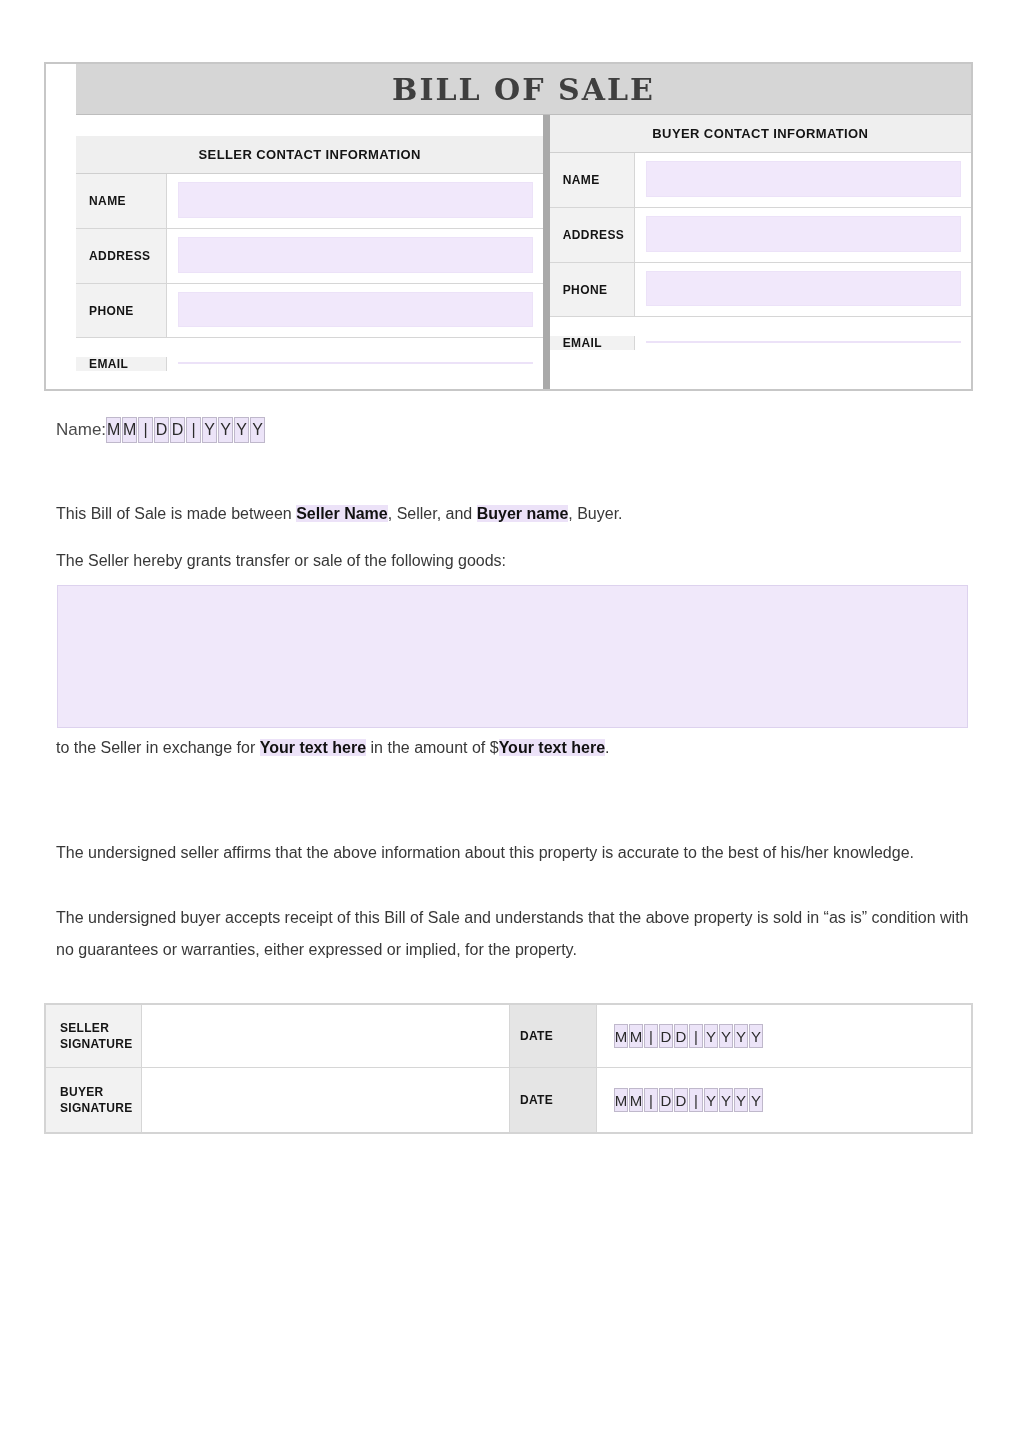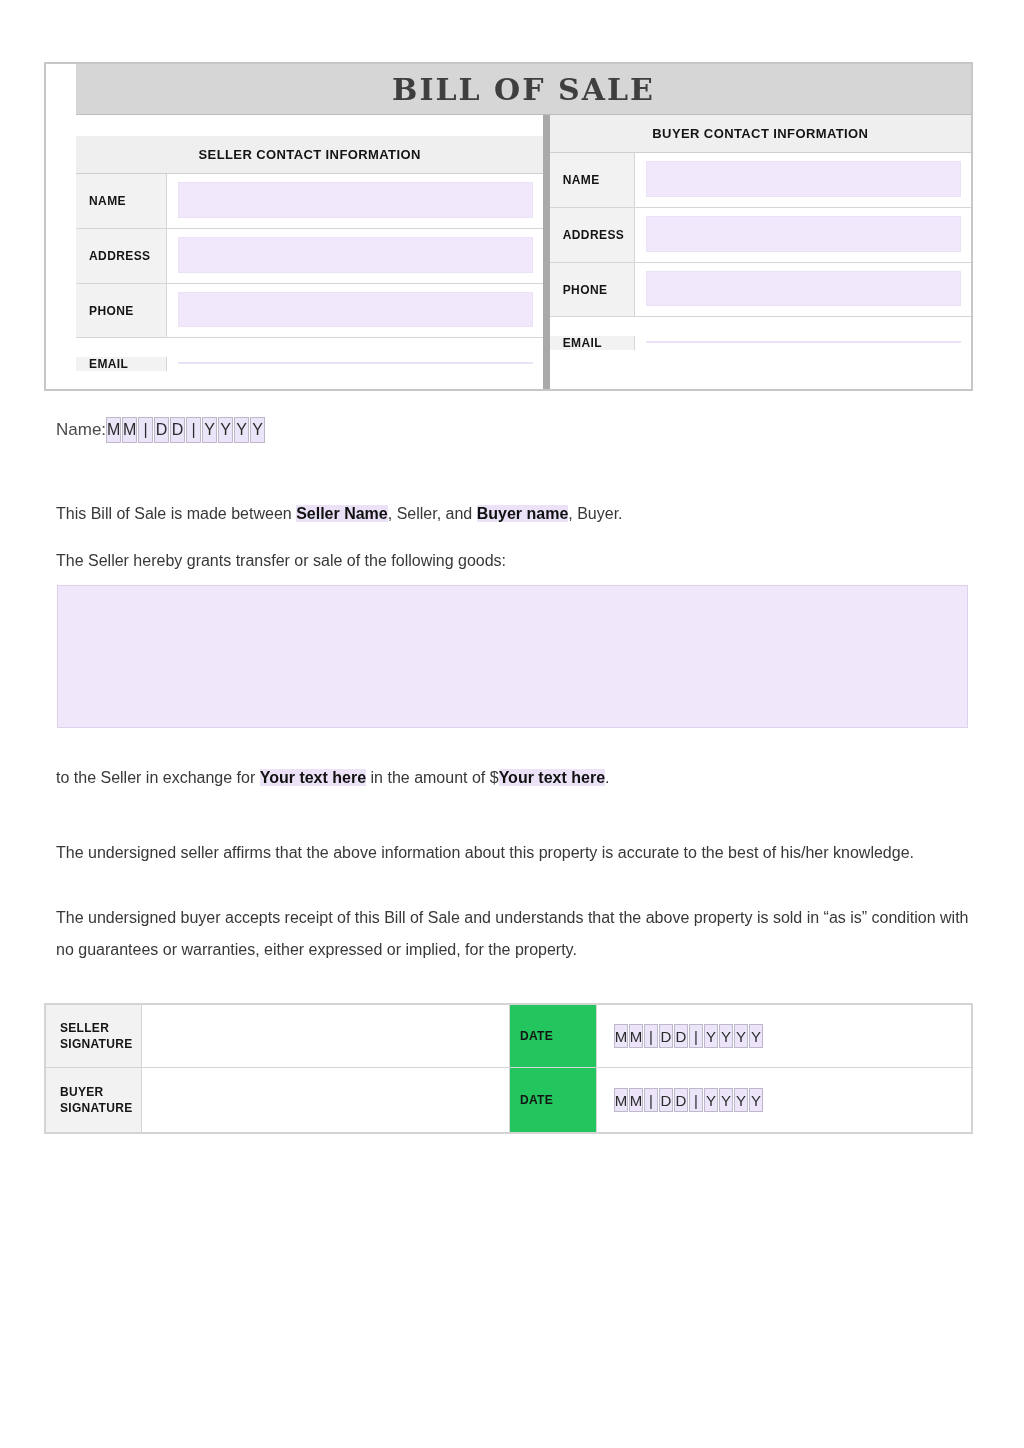--- a/index.html
+++ b/index.html
@@ -81,21 +81,21 @@
   }
   .sig-row { display:flex; height:63px; border-bottom:1px solid #d6d6d6; }
   .sig-row:last-child { height:64px; border-bottom:none; }
   .sig-label {
     width:96px; background:#f2f2f2; border-right:1px solid #d6d6d6;
     display:flex; align-items:center; padding-left:14px;
     font-size:12px; font-weight:bold; color:#141414; line-height:1.35; letter-spacing:0.3px;
   }
   .sig-blank { width:368px; border-right:1px solid #d6d6d6; background:#ffffff; }
   .sig-date-label {
-    width:87px; background:#22c55e; border-right:1px solid #d6d6d6;
+    width:87px; background:#e5e5e5; border-right:1px solid #d6d6d6;
     display:flex; align-items:center; padding-left:10px;
     font-size:12px; font-weight:bold; color:#141414; letter-spacing:0.3px;
   }
   .sig-date-cell { flex:1; display:flex; align-items:center; padding-left:17px; }
   .sig-date-cell .char-box { width:14px; height:24px; font-size:15px; }
 </style>
 </head>
 <body>
 
 <div class="page">
@@ -184,21 +184,21 @@
   </div>
 
   <div class="para" style="top:545px;">The Seller hereby grants transfer or sale of the following goods:</div>
 
   <div class="para" style="top:498px;">
     <span>This Bill of Sale is made between </span><span class="hl">Seller Name</span><span>, Seller, and </span><span class="hl">Buyer name</span><span>, Buyer.</span>
   </div>
 
   <div class="goods-box"></div>
 
-  <div class="para" style="top:762px;">
+  <div class="para" style="top:732px;">
     <span>to the Seller in exchange for </span><span class="hl">Your text here</span><span> in the amount of $</span><span class="hl">Your text here</span><span>.</span>
   </div>
 
   <div class="para" style="top:837px;">The undersigned seller affirms that the above information about this property is accurate to the best of his/her knowledge.</div>
   <div class="para" style="top:902px;">The undersigned buyer accepts receipt of this Bill of Sale and understands that the above property is sold in “as is” condition with no guarantees or warranties, either expressed or implied, for the property.</div>
 
   <div class="sig-table">
     <div class="sig-row">
       <div class="sig-label">SELLER SIGNATURE</div>
       <div class="sig-blank"></div>

